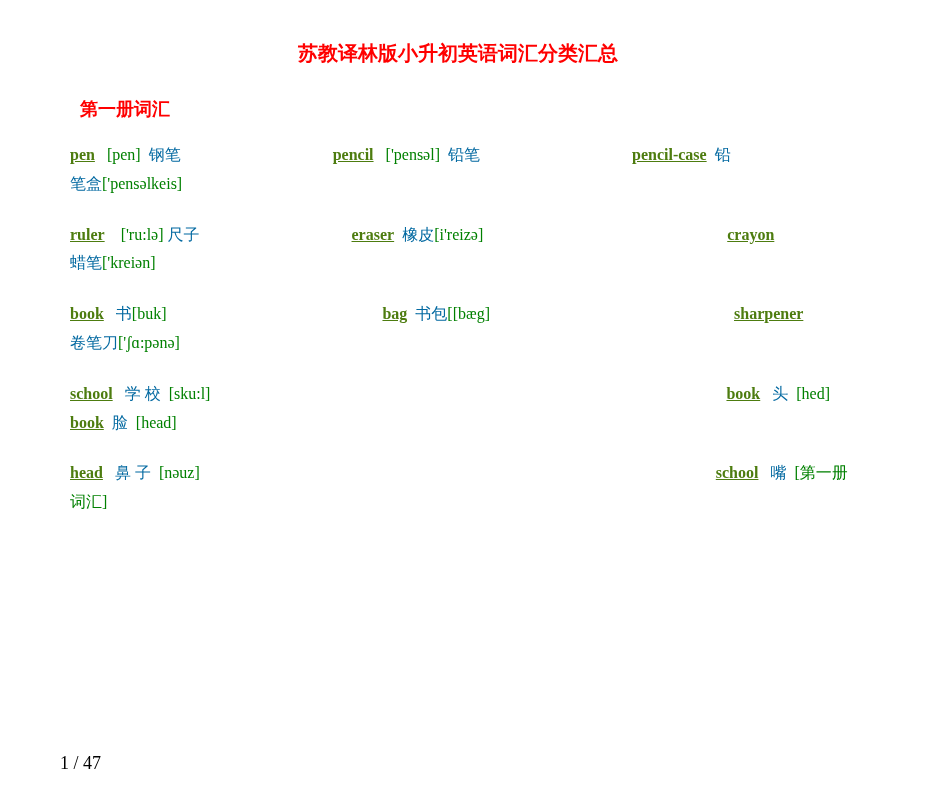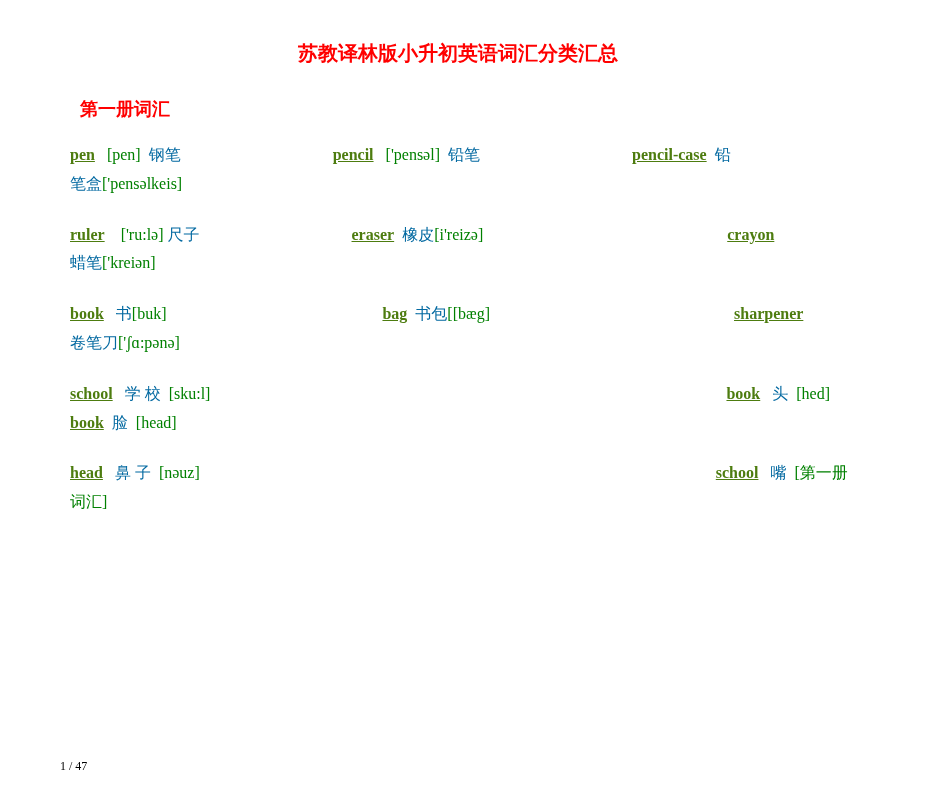--- a/index.html
+++ b/index.html
@@ -51,21 +51,21 @@
     .word-phonetic {
       color: #008000;
     }
     .word-zh {
       color: #0369a1;
     }
     .page-number {
       position: absolute;
       bottom: 20px;
       left: 60px;
-      font-size: 12px;
+      font-size: 18px;
       color: #000000;
       font-family: Liberation Serif, serif;
     }
   </style>
 </head>
 <body>
 
 <div class="page">
 
   <div class="main-title">苏教译林版小升初英语词汇分类汇总</div>

